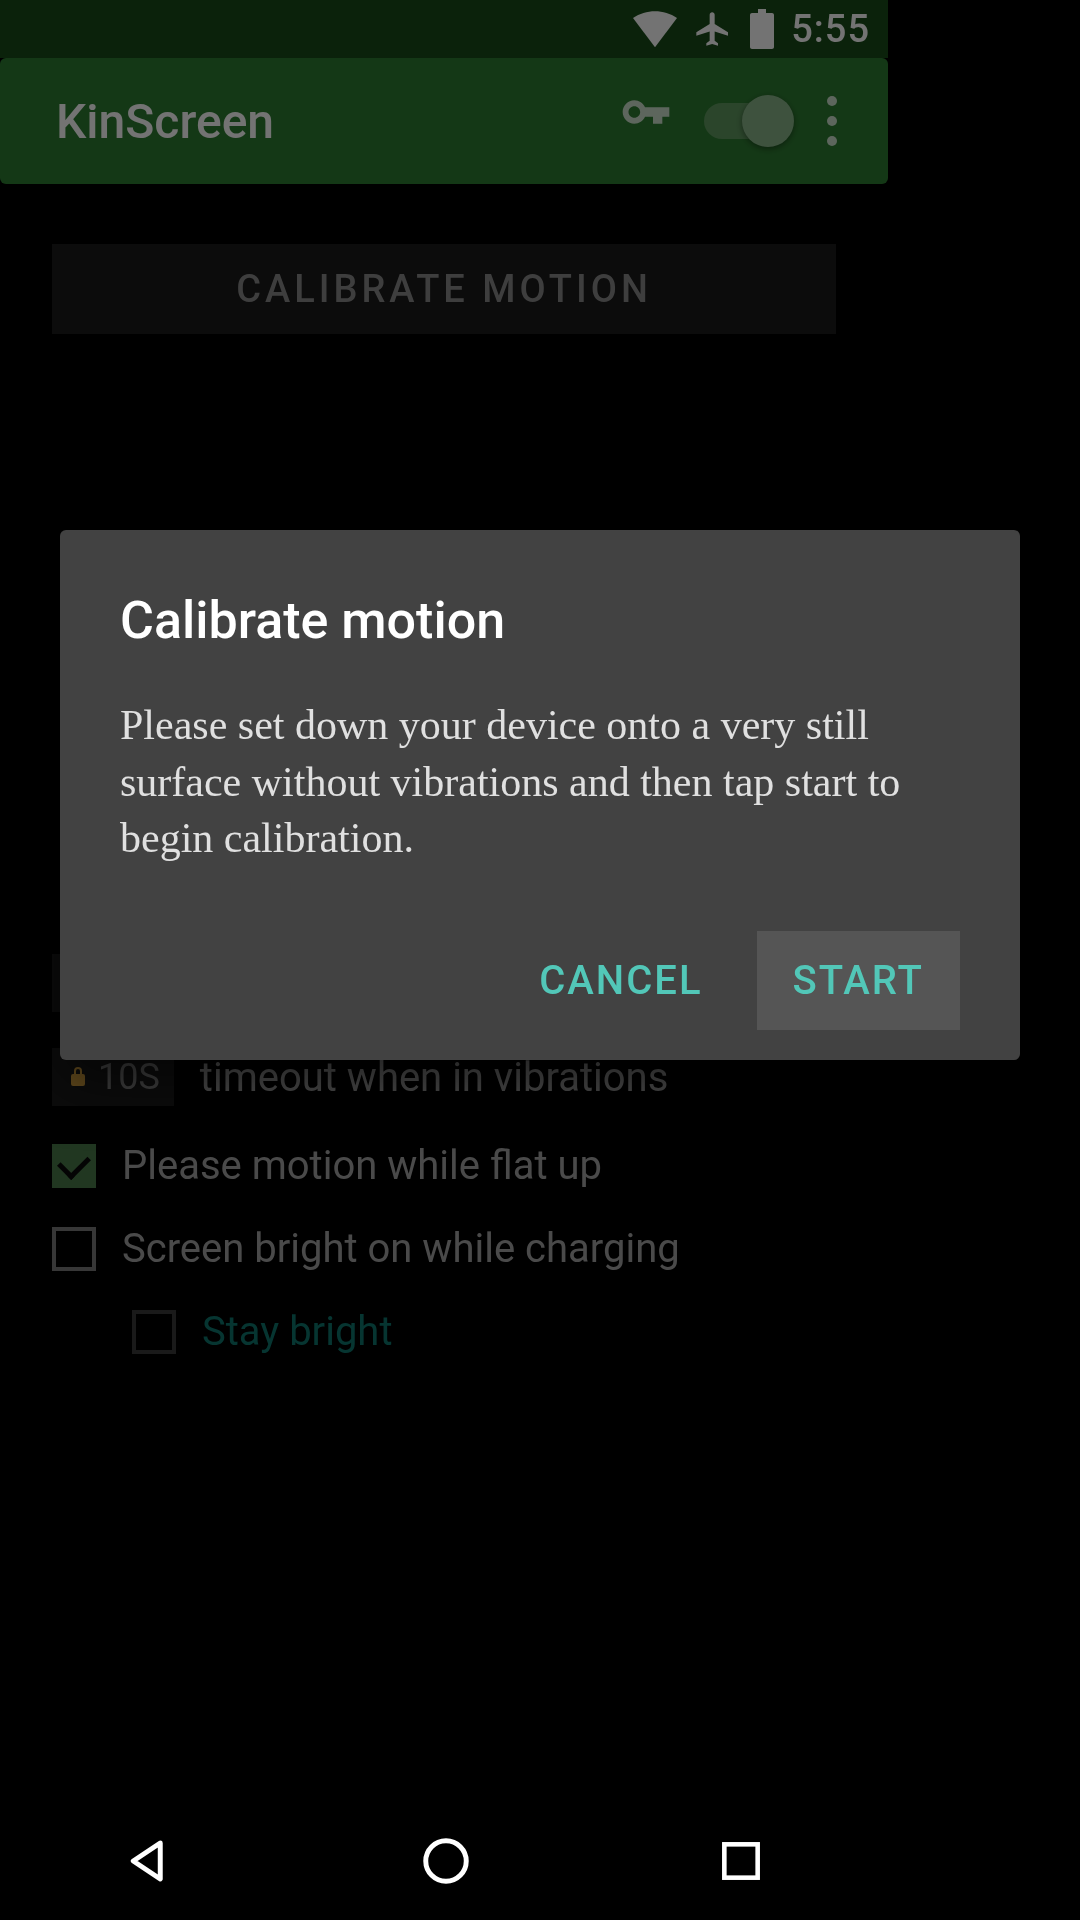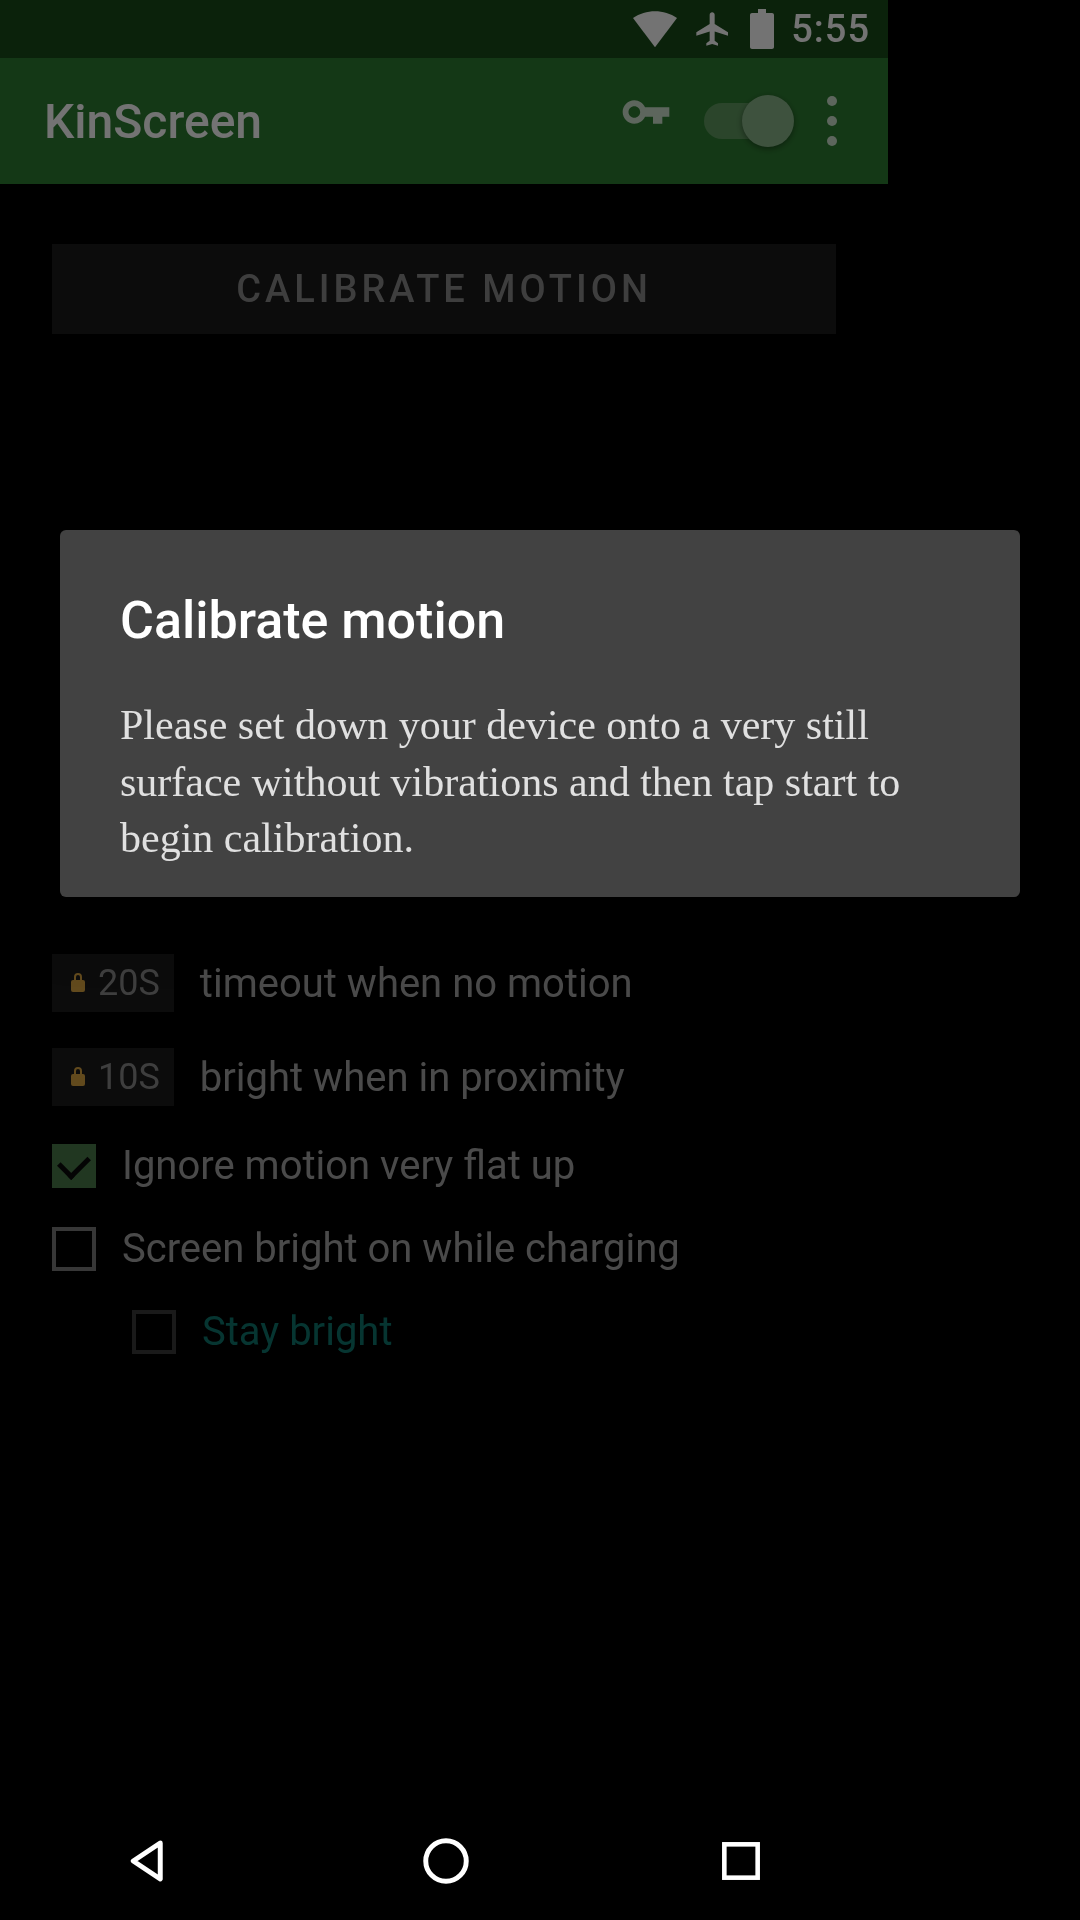--- a/index.html
+++ b/index.html
@@ -3,21 +3,21 @@
 <meta charset="utf-8">
 <style>
   * { margin:0; padding:0; box-sizing:border-box; font-family: Roboto, "Helvetica Neue", Arial, sans-serif; -webkit-font-smoothing:antialiased; }
   html,body{width:1080px;height:1920px;background:#000;overflow:hidden;}
   .screen{position:relative;width:888px;height:1920px;background:#000;}
   
   .statusbar{height:58px;background:#194d19;display:flex;align-items:center;justify-content:flex-end;padding:0 18px;gap:16px;color:#fff;}
   .statusbar .time{font-size:38px;font-weight:500;letter-spacing:1px;}
   .statusbar svg{display:block;}
   
-  .appbar{height:126px;background:#2e7d32;display:flex;align-items:center;padding:0 32px 0 44px;}
+  .appbar{height:126px;background:#2e7d32;display:flex;align-items:center;padding:0 32px 0 56px;border-radius:6px;}
   .appbar .title{font-size:48px;color:#ffffff;font-weight:500;}
   .appbar .spacer{flex:1;}
   .appbar .key-icon{margin-right:30px;}
   .appbar .switch{width:84px;height:36px;background:#609a60;border-radius:18px;position:relative;margin-right:20px;}
   .appbar .switch .knob{width:52px;height:52px;border-radius:50%;background:#8bb58b;position:absolute;right:-6px;top:-8px;box-shadow:0 2px 6px rgba(0,0,0,.4);}
   .appbar .more{width:48px;display:flex;flex-direction:column;align-items:center;gap:10px;}
   .appbar .more span{width:10px;height:10px;border-radius:50%;background:#cfe2cf;}
   
   .dim{position:absolute;left:0;top:0;width:100%;height:100%;background:rgba(0,0,0,0.55);}
   
@@ -93,47 +93,51 @@
         <span>timeout when no motion</span>
       </div>
 
       <div class="row">
         <span class="badge">
           <svg class="lock" viewBox="0 0 24 24">
               <path fill="#d9a441" d="M12 2a4 4 0 0 1 4 4v3h1a2 2 0 0 1 2 2v8a2 2 0 0 1-2 2H7a2 2 0 0 1-2-2v-8a2 2 0 0 1 2-2h1V6a4 4 0 0 1 4-4zm0 2a2 2 0 0 0-2 2v3h4V6a2 2 0 0 0-2-2z"></path>
             </svg>
           <span>10S</span>
         </span>
-        <span>bright when in proximity</span>
+        <span>timeout when in vibrations</span>
       </div>
 
       <div class="row">
         <span class="checkbox checked">
             <span class="check-mark"></span>
           </span>
-        <span>Ignore motion very flat up</span>
+        <span>Please motion while flat up</span>
       </div>
 
       <div class="row">
         <span class="checkbox"></span>
         <span>Screen bright on while charging</span>
       </div>
 
       <div class="row sub">
         <span class="checkbox"></span>
         <span>Stay bright</span>
       </div>
     </div>
   </div>
 
   <div class="dim"></div>
 
   <div class="dialog">
     <h2>Calibrate motion</h2>
     <p>Please set down your device onto a very still surface without vibrations and then tap start to begin calibration.</p>
+    <div class="actions">
+      <button class="btn">CANCEL</button>
+      <button class="btn primary">START</button>
+    </div>
   </div>
 
   <div class="navbar">
     <span>
       <svg width="54" height="54" viewBox="0 0 24 24">
           <path fill="none" stroke="#fff" stroke-width="2.2" stroke-linejoin="round" d="M17 4 L5 12 L17 20 Z"></path>
         </svg>
     </span>
     <span>
       <svg width="54" height="54" viewBox="0 0 24 24">

